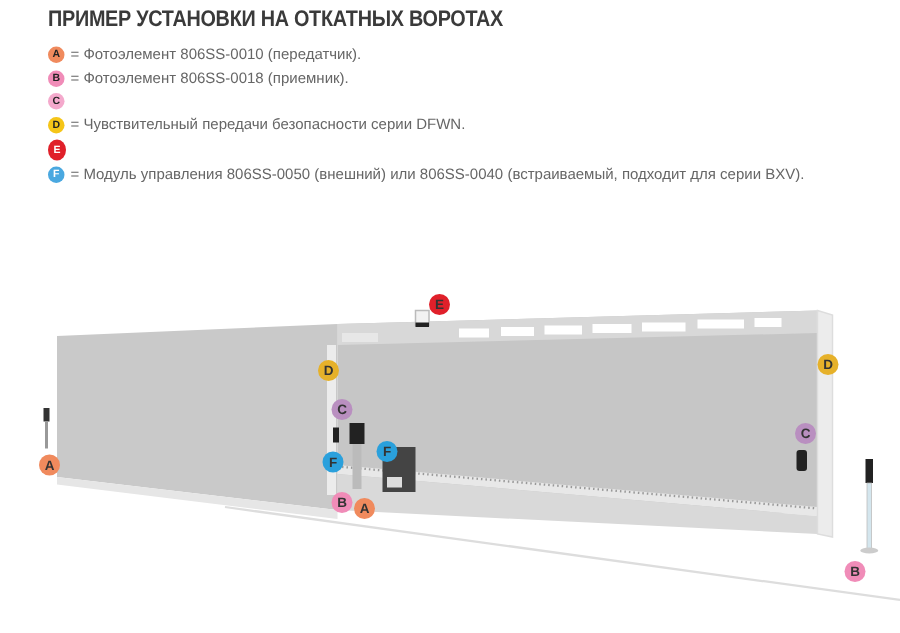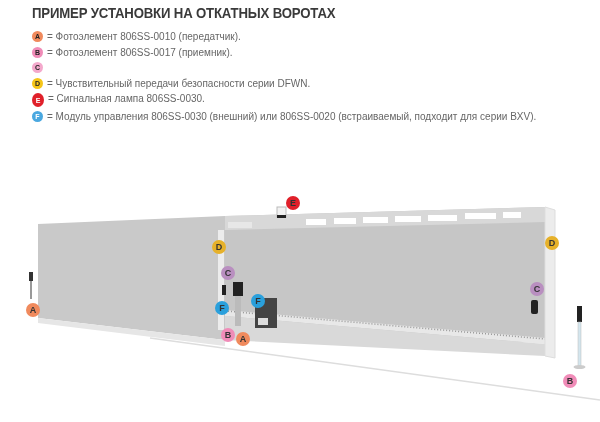--- a/index.html
+++ b/index.html
@@ -16,36 +16,35 @@
 
 <div class="title">ПРИМЕР УСТАНОВКИ НА ОТКАТНЫХ ВОРОТАХ</div>
 
 <div class="legend">
   <div class="li">
       <span class="badge" style="background:#f08a5d">A</span>
       <span>= Фотоэлемент 806SS-0010 (передатчик).</span>
     </div>
   <div class="li">
       <span class="badge" style="background:#f08cb8">B</span>
-      <span>= Фотоэлемент 806SS-0017 (приемник).</span>
+      <span>= Фотоэлемент 806SS-0018 (приемник).</span>
     </div>
   <div class="li">
       <span class="badge" style="background:#f4a9cc">C</span>
     </div>
   <div class="li">
       <span class="badge" style="background:#f5c518">D</span>
       <span>= Чувствительный передачи безопасности серии DFWN.</span>
     </div>
   <div class="li tall">
       <span class="badge" style="background:#e0202a;color:#fff;width:12px;height:14px">E</span>
-      <span>= Сигнальная лампа 806SS-0030.</span>
     </div>
   <div class="li">
       <span class="badge" style="background:#4aa8e0;color:#fff">F</span>
-      <span>= Модуль управления 806SS-0030 (внешний) или 806SS-0020 (встраиваемый, подходит для серии BXV).</span>
+      <span>= Модуль управления 806SS-0050 (внешний) или 806SS-0040 (встраиваемый, подходит для серии BXV).</span>
     </div>
 </div>
 
 <svg class="scene" viewBox="0 0 600 422">
 
   <path d="M150 338 L600 400" stroke="#ddd" stroke-width="1.5" fill="none"></path>
 
   <polygon points="38,224 225,216 225,340 38,318" fill="#c9c9c9"></polygon>
   <polygon points="38,318 225,340 225,346 38,323" fill="#e6e6e6"></polygon>
 

